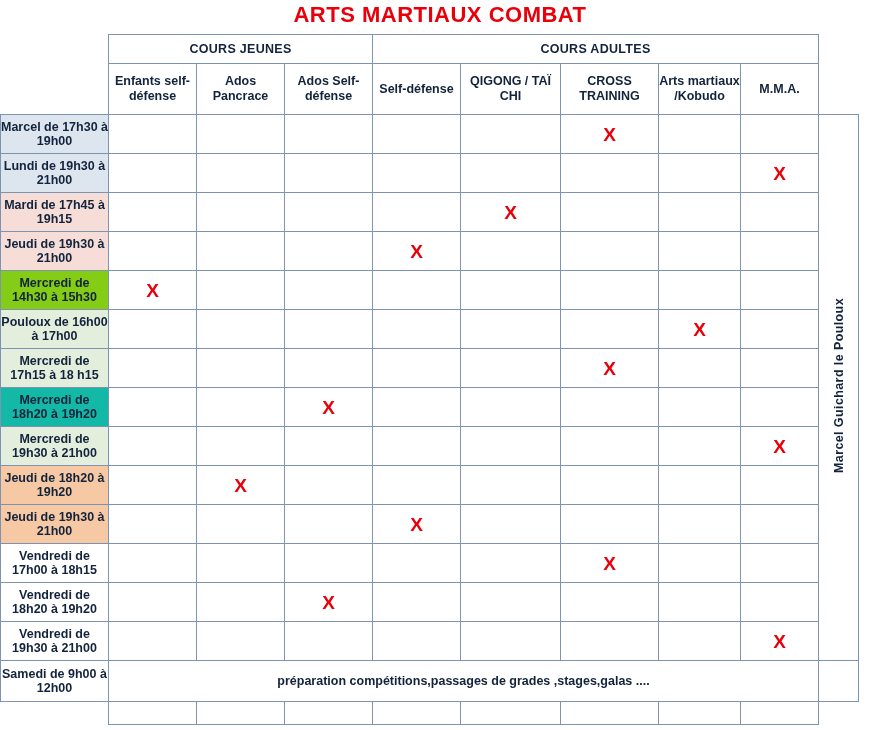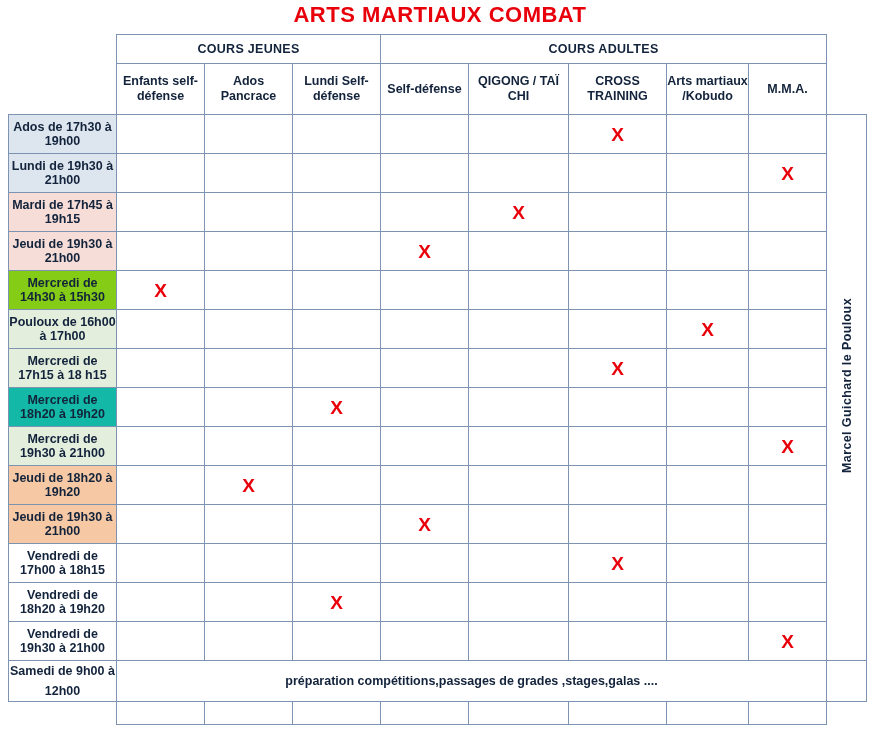--- a/index.html
+++ b/index.html
@@ -15,21 +15,21 @@
     position:absolute;left:0;top:2px;width:880px;
     text-align:center;
     color:#e8000a;
     font-size:22px;
     font-weight:bold;
     letter-spacing:.5px;
   }
 
   table.sched{
     position:absolute;
-    left:8px;top:34px;
+    left:0;top:34px;
     border-collapse:collapse;
     table-layout:fixed;
   }
   table.sched td, table.sched th{
     border:1px solid #7d93b2;
     padding:0;
     vertical-align:middle;
     text-align:center;
     font-size:12.5px;
     font-weight:bold;
@@ -99,21 +99,21 @@
     white-space:nowrap;
     display:inline-block;
     letter-spacing:.4px;
   }
   .side-blank{background:#dde5ef;border:1px solid #7d93b2;}
 
   .footer-label{
     background:#9db9dd;
     color:#e8000a;
     font-size:11.5px;
-    line-height:20px;
+    line-height:14px;
     font-weight:bold;
     height:40px;
   }
   .footer-text{
     color:#e8000a;
     font-size:15px;
     font-weight:bold;
     height:40px;
     margin-top:17px;
   }
@@ -145,31 +145,31 @@
         <td class="nb"></td>
         <td class="hdr-jeunes" colspan="3">COURS JEUNES</td>
         <td class="hdr-adultes" colspan="5">COURS ADULTES</td>
         <td class="nb"></td>
       </tr>
 
       <tr>
         <td class="nb"></td>
         <td class="colhdr">Enfants self-défense</td>
         <td class="colhdr">Ados Pancrace</td>
-        <td class="colhdr">Lundi Self-défense</td>
+        <td class="colhdr">Ados Self-défense</td>
         <td class="colhdr">Self-défense</td>
         <td class="colhdr">QIGONG / TAÏ CHI</td>
         <td class="colhdr">CROSS TRAINING</td>
         <td class="colhdr">Arts martiaux /Kobudo</td>
         <td class="colhdr">M.M.A.</td>
         <td class="nb"></td>
       </tr>
 
       <tr>
-        <td class="rowlabel" style="background:#dde5ef">Ados de 17h30 à 19h00</td>
+        <td class="rowlabel" style="background:#dde5ef">Marcel de 17h30 à 19h00</td>
         <td class="cell"></td>
         <td class="cell"></td>
         <td class="cell"></td>
         <td class="cell"></td>
         <td class="cell"></td>
         <td class="cell fill-yellow"><span class="x">X</span></td>
         <td class="cell"></td>
         <td class="cell"></td>
         <td class="side" rowspan="14"><span class="vtext">Marcel Guichard le Pouloux</span></td>
       </tr>

